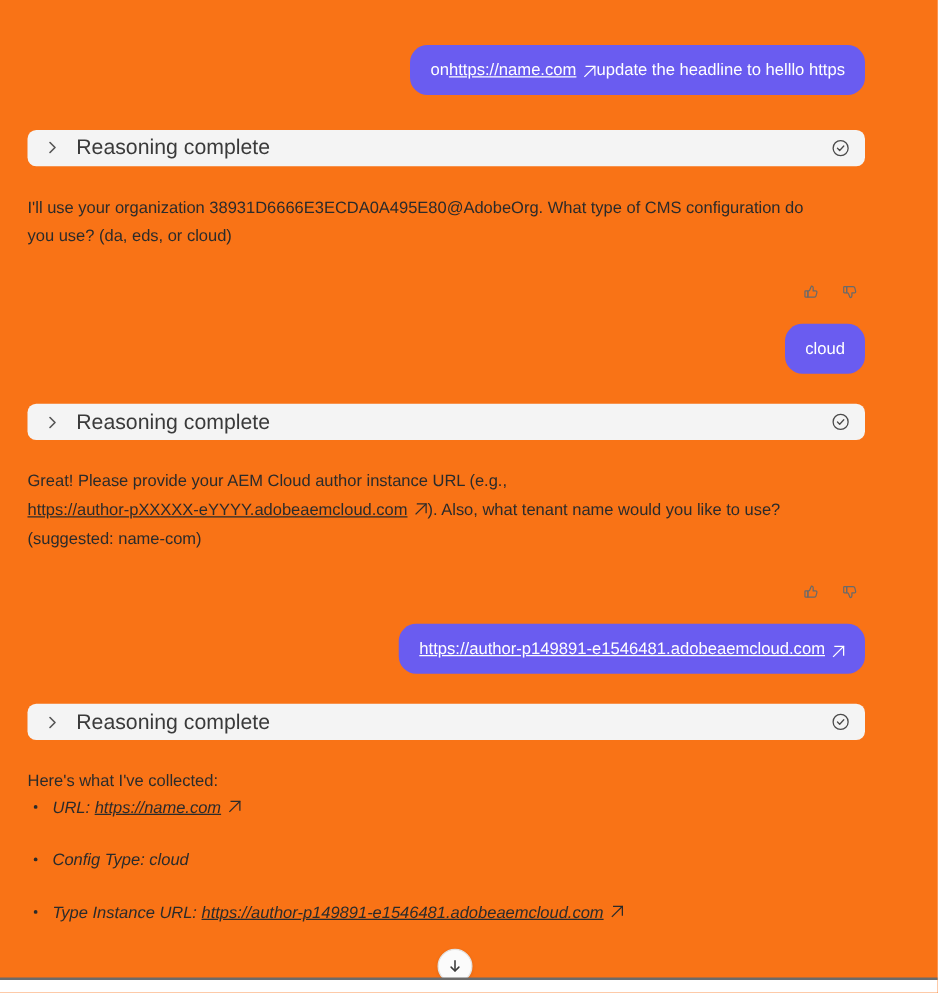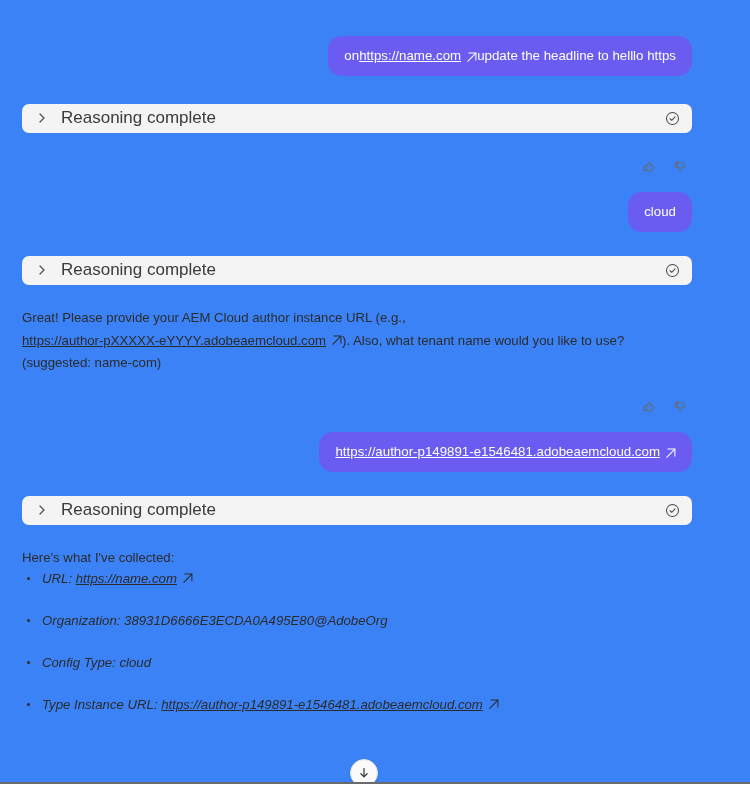--- a/index.html
+++ b/index.html
@@ -13,21 +13,21 @@
     font-family: "Liberation Sans", sans-serif;
     color: #2c2c2c;
     overflow: hidden;
     position: relative;
   }
 
   .chat-root {
     position: relative;
     width: 750px;
     height: 794px;
-    background: #3b82f6;
+    background: #f97316;
     box-sizing: border-box;
   }
 
   .chat-scroll {
     position: absolute;
     left: 0;
     top: 0;
     width: 712px;
     height: 783px;
     overflow: hidden;
@@ -232,20 +232,21 @@
       </span>
       <span class="r-label">Reasoning complete</span>
       <span class="check">
         <svg viewBox="0 0 16 16" fill="none">
             <circle cx="8" cy="8" r="6.4" stroke="#4a4a4a" stroke-width="1.1"></circle>
             <path d="M5.3 8.1l1.9 1.9 3.5-3.8" stroke="#4a4a4a" stroke-width="1.1" stroke-linecap="round" stroke-linejoin="round"></path>
           </svg>
       </span>
     </div>
 
+    <div class="assistant-text sp-top-22">I'll use your organization 38931D6666E3ECDA0A495E80@AdobeOrg. What type of CMS configuration do you use? (da, eds, or cloud)</div>
 
     <div class="feedback sp-top-26">
       <span class="fb-icon">
         <svg viewBox="0 0 16 16" fill="none">
             <path d="M4.6 7.2v5.2h5.6c.7 0 1.2-.4 1.35-1l.75-3c.12-.62-.3-1.2-.95-1.2H9.1V4.6c0-.8-.5-1.45-1.2-1.45-.3 0-.5.2-.6.5L6.2 6.4c-.2.5-.6.8-1.0.8h-.6z" stroke="#6a6a6a" stroke-width="1.05" stroke-linejoin="round"></path>
             <rect x="2.1" y="7.2" width="2.5" height="5.2" rx="0.5" stroke="#6a6a6a" stroke-width="1.05"></rect>
           </svg>
       </span>
       <span class="fb-icon">
         <svg viewBox="0 0 16 16" fill="none">
@@ -322,23 +323,20 @@
     </div>
 
     <div class="assistant-text sp-top-22">Here's what I've collected:</div>
 
     <ul class="collected sp-top-14">
       <li>
         <span>URL: </span><a class="ext-link" href="#">https://name.com</a><span class="ext-ico"><svg viewBox="0 0 12 12" fill="none">
               <path d="M3.2 1.2h7.6v7.6" stroke="#2b2b2b" stroke-width="1.1" stroke-linecap="square"></path>
               <path d="M10.6 1.4L2.0 10.0" stroke="#2b2b2b" stroke-width="1.1" stroke-linecap="square"></path>
             </svg></span>
-      </li>
-      <li>
-        <span>Organization: </span><span>38931D6666E3ECDA0A495E80@AdobeOrg</span>
       </li>
       <li>
         <span>Config Type: </span><span>cloud</span>
       </li>
       <li>
         <span>Type Instance URL: </span><a class="ext-link" href="#">https://author-p149891-e1546481.adobeaemcloud.com</a><span class="ext-ico"><svg viewBox="0 0 12 12" fill="none">
               <path d="M3.2 1.2h7.6v7.6" stroke="#2b2b2b" stroke-width="1.1" stroke-linecap="square"></path>
               <path d="M10.6 1.4L2.0 10.0" stroke="#2b2b2b" stroke-width="1.1" stroke-linecap="square"></path>
             </svg></span>
       </li>

